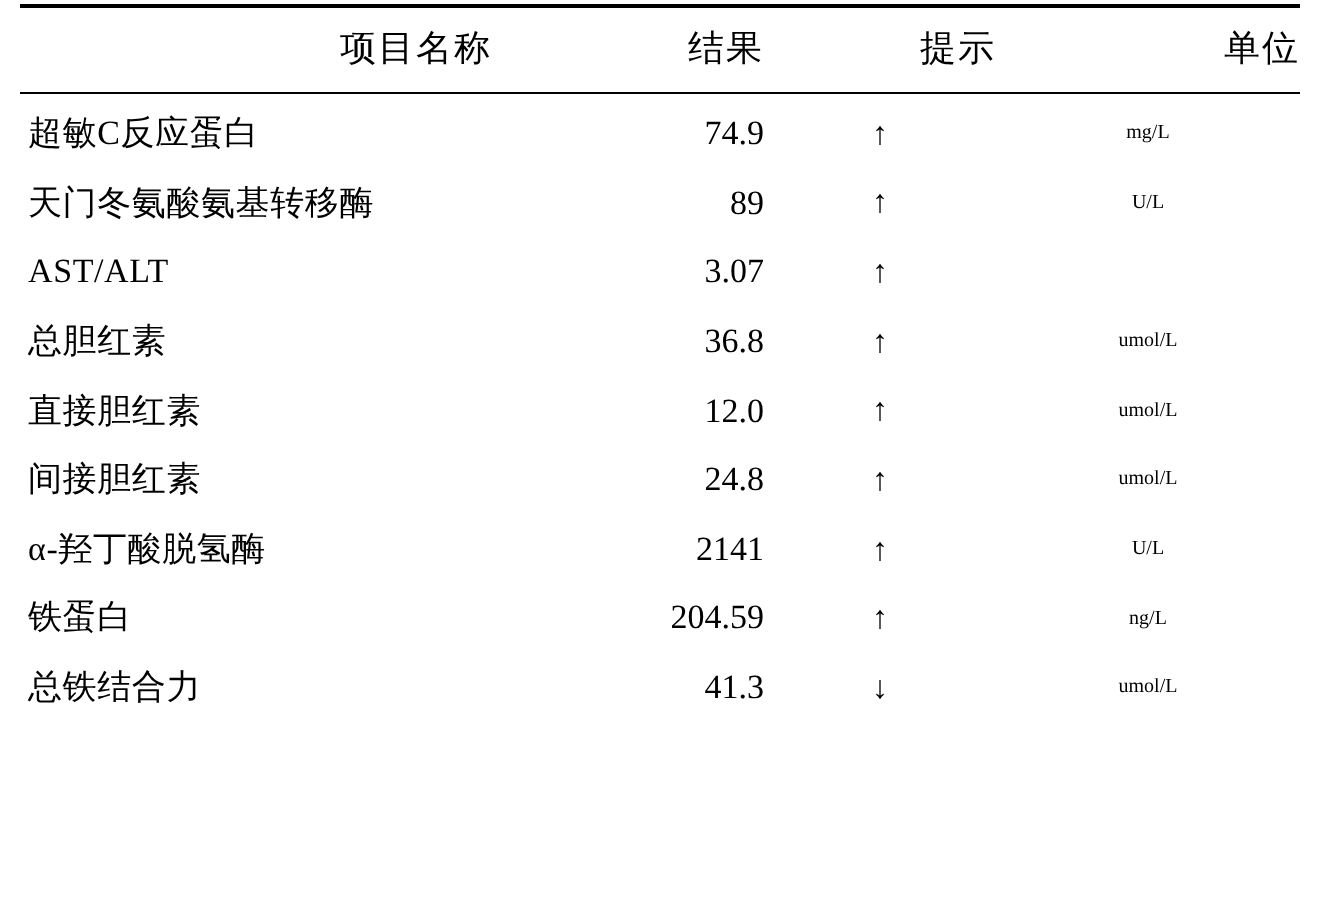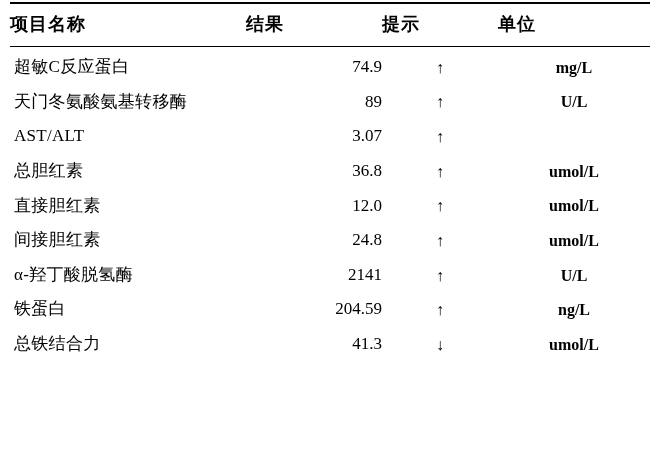--- a/index.html
+++ b/index.html
@@ -26,45 +26,45 @@
     border-collapse: collapse;
     table-layout: fixed;
     margin-top: 2px;
   }
   table.lab-table col.c-name  { width: 236px; }
   table.lab-table col.c-val   { width: 136px; }
   table.lab-table col.c-flag  { width: 116px; }
   table.lab-table col.c-unit  { width: 152px; }
 
   thead th {
-    font-weight: bold;
+    font-weight: normal;
     font-size: 18px;
     padding: 8px 0 10px 0;
-    text-align: left;
+    text-align: right;
     border-top: 2px solid #000;
     border-bottom: 1.2px solid #000;
     letter-spacing: 1px;
   }
   thead th.h-name { padding-left: 0; }
 
   tbody td {
     font-size: 17px;
     padding: 5px 0 5px 0;
     text-align: center;
     vertical-align: middle;
     line-height: 1.45;
   }
   tbody td.name {
     text-align: left;
     padding-left: 4px;
     letter-spacing: 0.3px;
   }
   tbody td.value { text-align: right; }
   tbody td.flag  { text-align: center; font-size: 16px; }
-  tbody td.unit  { text-align: center; font-size: 16px; font-weight: bold; }
+  tbody td.unit  { text-align: center; font-size: 10px; }
 
   tbody tr:first-child td { padding-top: 8px; }
   tbody tr:last-child td  { padding-bottom: 7px; }
 </style>
 </head>
 <body>
 
 <div class="sheet">
   <table class="lab-table">
     <colgroup>

